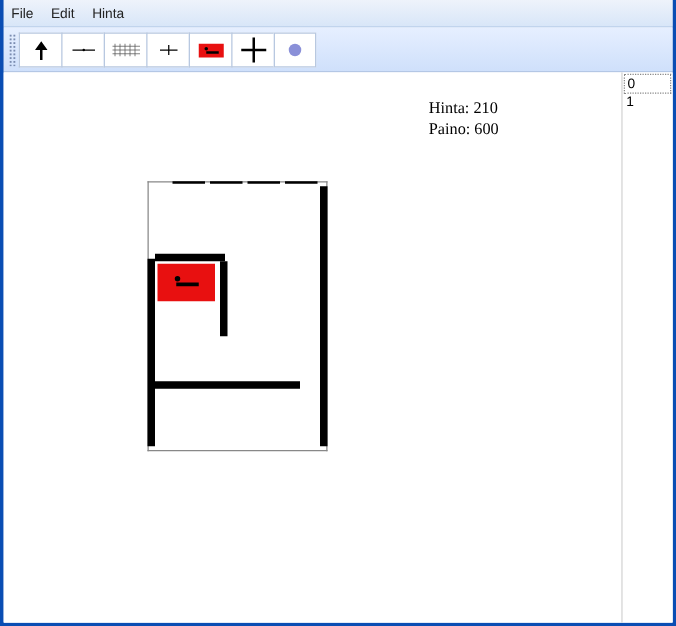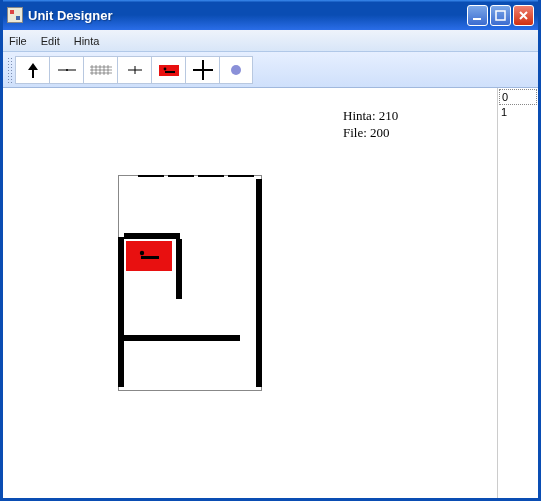--- a/index.html
+++ b/index.html
@@ -172,41 +172,20 @@
 }
 .side-list .list-item.boxed {
   border: 1px dotted #888;
 }
 </style>
 </head>
 <body>
 
 <div class="window">
 
-  <div class="titlebar">
-    <div class="app-icon"></div>
-    <div class="title-text">Unit Designer</div>
-    <div class="win-controls">
-      <div class="win-btn min">
-        <svg width="11" height="11">
-            <rect x="1" y="8" width="8" height="2" fill="#fff"></rect>
-          </svg>
-      </div>
-      <div class="win-btn max">
-        <svg width="11" height="11">
-            <rect x="1" y="1" width="9" height="9" fill="none" stroke="#fff" stroke-width="1.5"></rect>
-          </svg>
-      </div>
-      <div class="win-btn close">
-        <svg width="11" height="11">
-            <path d="M2 2 L9 9 M9 2 L2 9" stroke="#fff" stroke-width="2"></path>
-          </svg>
-      </div>
-    </div>
-  </div>
 
   <div class="menubar">
     <span class="menu-item">File</span>
     <span class="menu-item">Edit</span>
     <span class="menu-item">Hinta</span>
   </div>
 
   <div class="toolbar">
     <div class="drag-handle"></div>
 
@@ -263,22 +242,22 @@
 
   <div class="content">
     <div class="canvas-area">
 
       <div class="info-text">
         <div>
           <span>Hinta:</span>
           <span>210</span>
         </div>
         <div>
-          <span>File:</span>
-          <span>200</span>
+          <span>Paino:</span>
+          <span>600</span>
         </div>
       </div>
 
       <div class="design-canvas">
 
         <div class="seg" style="left:0;top:0;width:144px;height:1px;background:#888"></div>
         <div class="seg" style="left:0;top:215px;width:144px;height:1px;background:#888"></div>
         <div class="seg" style="left:0;top:0;width:1px;height:216px;background:#888"></div>
         <div class="seg" style="left:143px;top:0;width:1px;height:216px;background:#888"></div>
 

